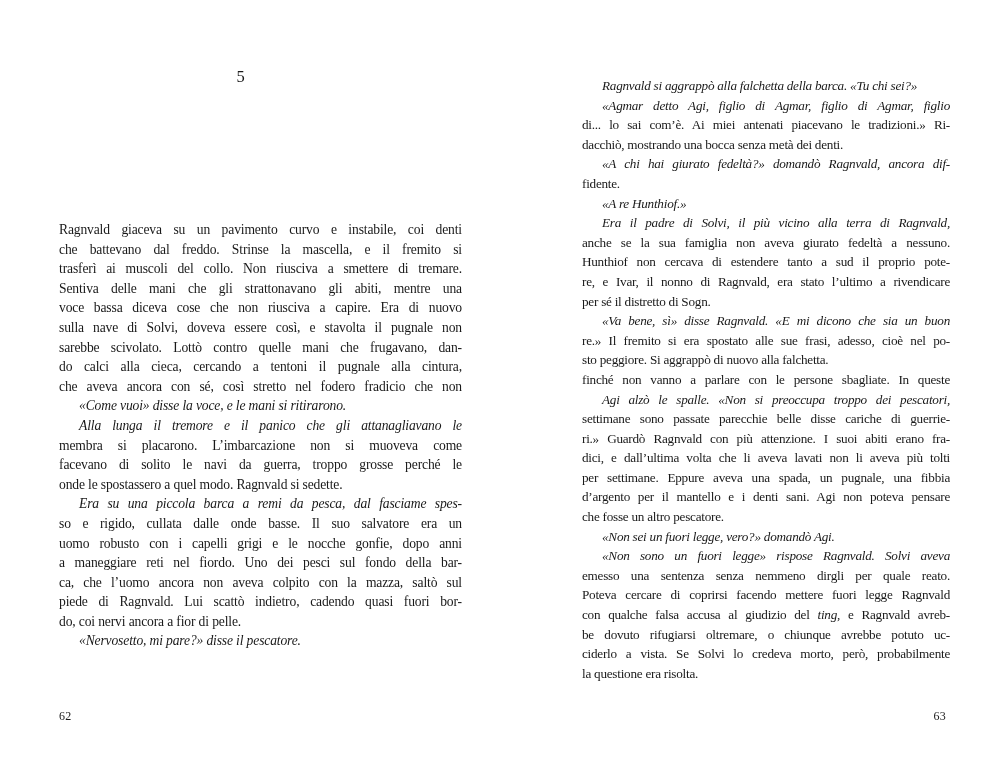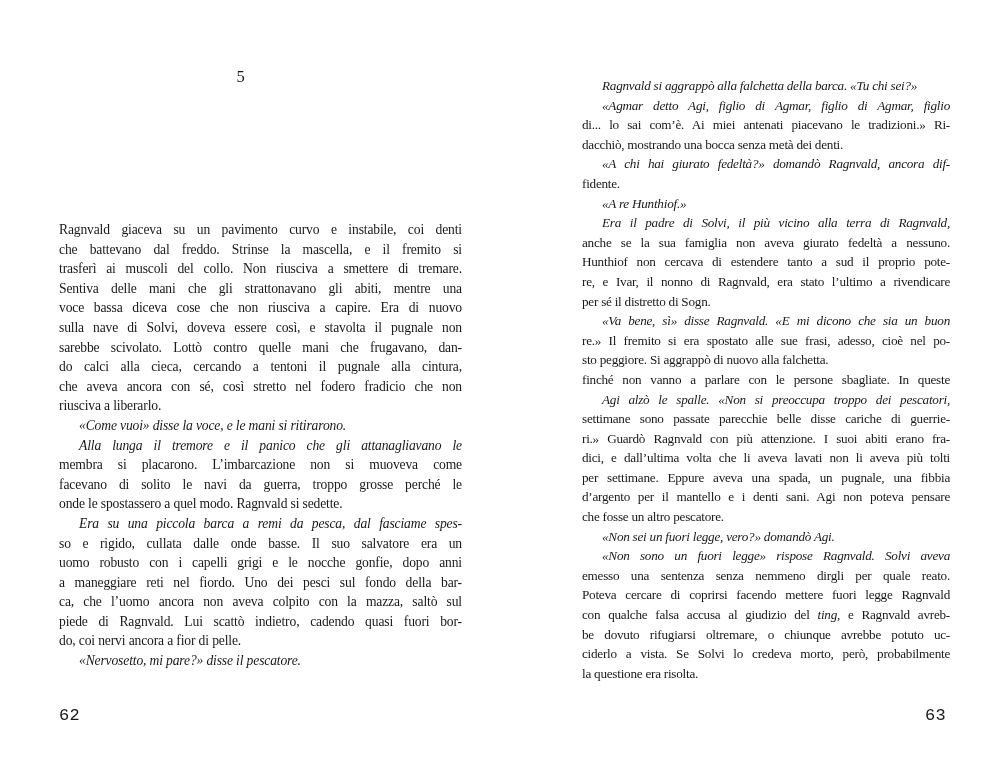--- a/index.html
+++ b/index.html
@@ -69,24 +69,23 @@
   }
   .line.indent {
     text-indent: 20px;
     font-style: italic;
   }
   .line i {
   }
   .page-number {
     position: absolute;
     top: 708px;
-    font-size: 17px;
+    font-size: 12px;
     line-height: 16px;
     letter-spacing: 0.3px;
-    font-family: Liberation Mono, monospace;
   }
   .page-number-left { left: 0; text-align: left; }
   .page-number-right { right: 4px; text-align: center; }
 </style>
 </head>
 <body>
 
 <div class="spread">
 
   <section class="page page-left">
@@ -94,21 +93,20 @@
     <div class="text-block">
         <div class="line">Ragnvald giaceva su un pavimento curvo e instabile, coi denti</div>
         <div class="line">che battevano dal freddo. Strinse la mascella, e il fremito si</div>
         <div class="line">trasferì ai muscoli del collo. Non riusciva a smettere di tremare.</div>
         <div class="line">Sentiva delle mani che gli strattonavano gli abiti, mentre una</div>
         <div class="line">voce bassa diceva cose che non riusciva a capire. Era di nuovo</div>
         <div class="line">sulla nave di Solvi, doveva essere così, e stavolta il pugnale non</div>
         <div class="line">sarebbe scivolato. Lottò contro quelle mani che frugavano, dan-</div>
         <div class="line">do calci alla cieca, cercando a tentoni il pugnale alla cintura,</div>
         <div class="line">che aveva ancora con sé, così stretto nel fodero fradicio che non</div>
-        <div class="line last">riusciva a liberarlo.</div>
         <div class="line indent last">«Come vuoi» disse la voce, e le mani si ritirarono.</div>
         <div class="line indent">Alla lunga il tremore e il panico che gli attanagliavano le</div>
         <div class="line">membra si placarono. L’imbarcazione non si muoveva come</div>
         <div class="line">facevano di solito le navi da guerra, troppo grosse perché le</div>
         <div class="line last">onde le spostassero a quel modo. Ragnvald si sedette.</div>
         <div class="line indent">Era su una piccola barca a remi da pesca, dal fasciame spes-</div>
         <div class="line">so e rigido, cullata dalle onde basse. Il suo salvatore era un</div>
         <div class="line">uomo robusto con i capelli grigi e le nocche gonfie, dopo anni</div>
         <div class="line">a maneggiare reti nel fiordo. Uno dei pesci sul fondo della bar-</div>
         <div class="line">ca, che l’uomo ancora non aveva colpito con la mazza, saltò sul</div>

